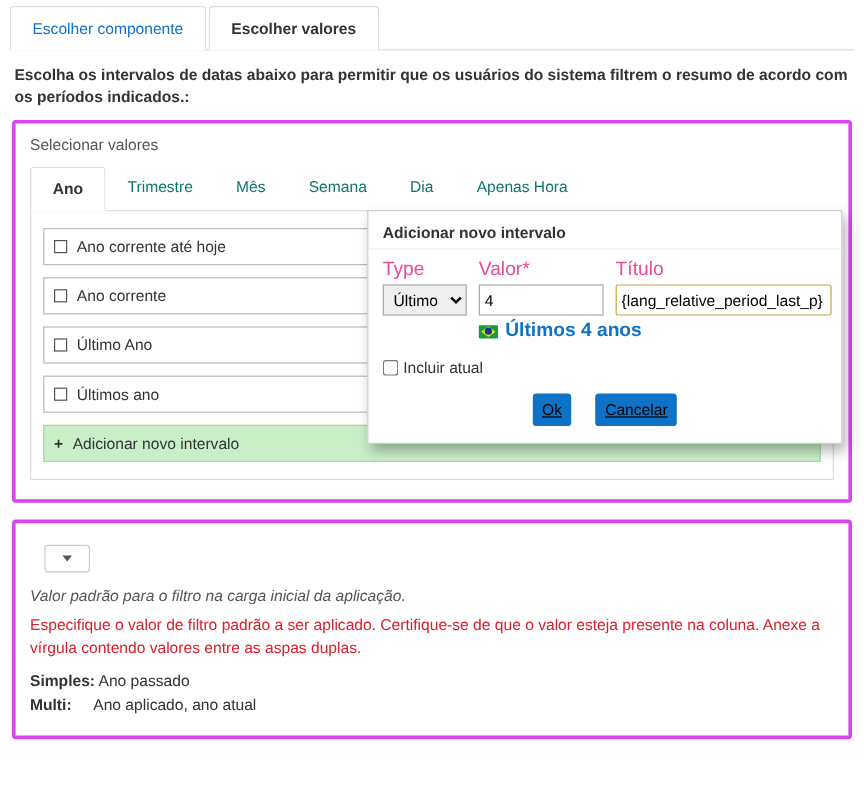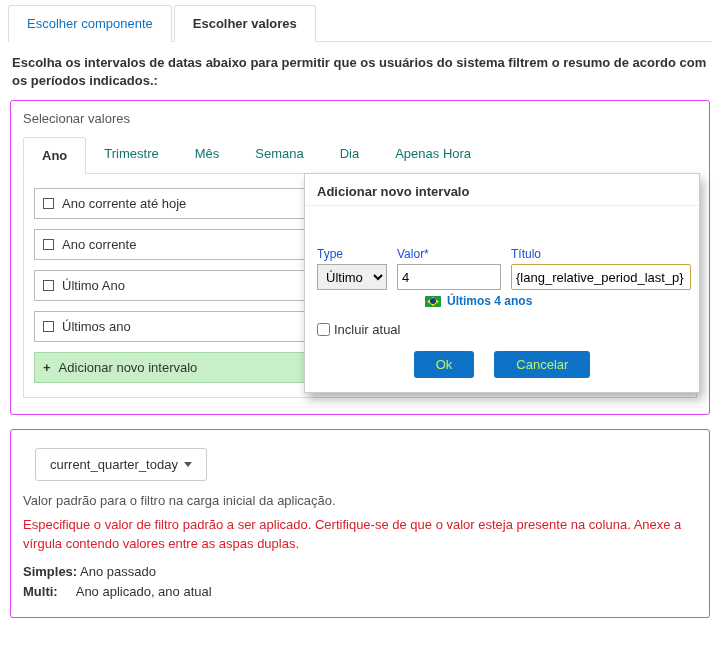--- a/index.html
+++ b/index.html
@@ -3,50 +3,50 @@
 <meta charset="utf-8">
 <style>
 *{box-sizing:border-box;margin:0;padding:0;font-family:Arial,Helvetica,sans-serif;}
 body{background:#fff;font-size:13px;color:#333;width:720px;}
 .wrap{padding:4px 8px 12px;}
 .top-tabs{display:flex;border-bottom:1px solid #ddd;}
 .top-tab{padding:10px 18px;border:1px solid #ddd;border-bottom:none;background:#fff;margin-right:2px;border-radius:3px 3px 0 0;position:relative;top:1px;cursor:pointer;}
 .top-tab.inactive{color:#0e72c6;}
 .top-tab.active{color:#333;font-weight:bold;border-bottom:1px solid #fff;}
 .desc{font-weight:bold;margin:12px 4px 10px;line-height:1.4;}
-.panel{border:1px solid #d946ef;border-radius:3px;padding:10px 12px 16px;margin:0 2px 14px;}
+.panel{border:3px solid #d946ef;border-radius:3px;padding:10px 12px 16px;margin:0 2px 14px;}
 .panel-title{color:#555;margin-bottom:10px;}
 .inner-tabs{display:flex;border-bottom:1px solid #ddd;margin-bottom:0;}
 .inner-tab{padding:10px 18px;cursor:pointer;color:#0f766e;}
 .inner-tab.active{color:#333;font-weight:bold;border:1px solid #ddd;border-bottom:1px solid #fff;border-radius:3px 3px 0 0;position:relative;top:1px;}
 .inner-content{border:1px solid #ddd;border-top:none;padding:14px 10px;position:relative;}
 .val-item{border:1px solid #bbb;padding:7px 8px;margin-bottom:10px;display:flex;align-items:center;background:#fff;}
 .val-item .chk{width:11px;height:11px;border:1px solid #555;margin-right:8px;display:inline-block;}
 .add-item{background:#c9efc9;border:1px solid #a6d8a6;padding:7px 8px;cursor:pointer;display:flex;align-items:center;}
 .add-item .plus{font-weight:bold;margin-right:8px;}
 .popover{position:absolute;left:280px;top:-1px;width:396px;background:#fff;border:1px solid #ccc;box-shadow:3px 6px 10px rgba(0,0,0,.3);z-index:10;}
 .popover h4{font-weight:bold;padding:10px 12px 6px;border-bottom:1px solid #eee;}
 .pop-body{padding:8px 12px 14px;}
 .prow{display:flex;gap:10px;align-items:flex-start;}
-.pcol label{display:block;font-size:12px;color:#1d4ed8;margin-bottom:3px;margin-top:33px;}
+.pcol label{display:block;font-size:16px;color:#ec4899;margin-bottom:3px;}
 .pcol select,.pcol input[type=text]{border:1px solid #aaa;padding:3px 4px;font-size:13px;height:26px;}
 .pcol.type select{width:70px;}
 .pcol.valor input{width:104px;}
 .pcol.titulo input{width:180px;border:1px solid #c7a640;border-radius:2px;}
-.flag-line{margin-left:108px;margin-top:4px;display:flex;align-items:center;gap:6px;font-size:12px;color:#0e72c6;font-weight:bold;}
+.flag-line{margin-left:80px;margin-top:4px;display:flex;align-items:center;gap:6px;font-size:16px;color:#0e72c6;font-weight:bold;}
 .flag{width:16px;height:11px;background:linear-gradient(#1a9b3a,#1a9b3a);position:relative;display:inline-block;border-radius:1px;}
 .flag::before{content:"";position:absolute;inset:1px 2px;background:#f7d516;clip-path:polygon(50% 0,100% 50%,50% 100%,0 50%);}
 .flag::after{content:"";position:absolute;left:5px;top:2px;width:6px;height:6px;border-radius:50%;background:#0b3c8f;}
 .chk-row{margin-top:14px;display:flex;align-items:center;gap:4px;font-size:13px;}
 .chk-row input{width:13px;height:13px;}
 .btn-row{display:flex;justify-content:center;gap:20px;margin-top:14px;}
-.btn{background:#0e72c6;color:#bef264;border:none;border-radius:3px;padding:6px 22px;cursor:pointer;font-size:13px;}
+.btn{background:#0e72c6;color:#000000;border:none;border-radius:3px;padding:6px 8px;cursor:pointer;font-size:13px;text-decoration:underline;}
 .default-btn{border:1px solid #ccc;border-radius:3px;background:#fff;padding:8px 14px;display:inline-flex;align-items:center;gap:6px;margin:8px 0 10px 12px;cursor:pointer;}
 .caret{width:0;height:0;border-left:4px solid transparent;border-right:4px solid transparent;border-top:5px solid #555;}
-.hint{color:#555;margin:2px 0 8px;}
+.hint{color:#555;margin:2px 0 8px;font-style:italic;}
 .warn{color:#d9202a;line-height:1.45;margin-bottom:8px;}
 .ex{line-height:1.5;}
 .ex b{font-weight:bold;}
 </style>
 </head>
 <body>
 
 <div class="wrap">
   <div class="top-tabs">
     <div class="top-tab inactive">Escolher componente</div>
@@ -118,21 +118,20 @@
             <button class="btn">Ok</button>
             <button class="btn">Cancelar</button>
           </div>
         </div>
       </div>
     </div>
   </div>
 
   <div class="panel">
     <div class="default-btn">
-      <span>current_quarter_today</span>
       <span class="caret"></span>
     </div>
     <p class="hint">Valor padrão para o filtro na carga inicial da aplicação.</p>
     <p class="warn">Especifique o valor de filtro padrão a ser aplicado. Certifique-se de que o valor esteja presente na coluna. Anexe a vírgula contendo valores entre as aspas duplas.</p>
     <div class="ex"><b>Simples:</b> <span>Ano passado</span></div>
     <div class="ex"><b>Multi:</b>&nbsp;&nbsp;&nbsp;&nbsp;&nbsp;<span>Ano aplicado, ano atual</span></div>
   </div>
 </div>
 
 </body></html>

